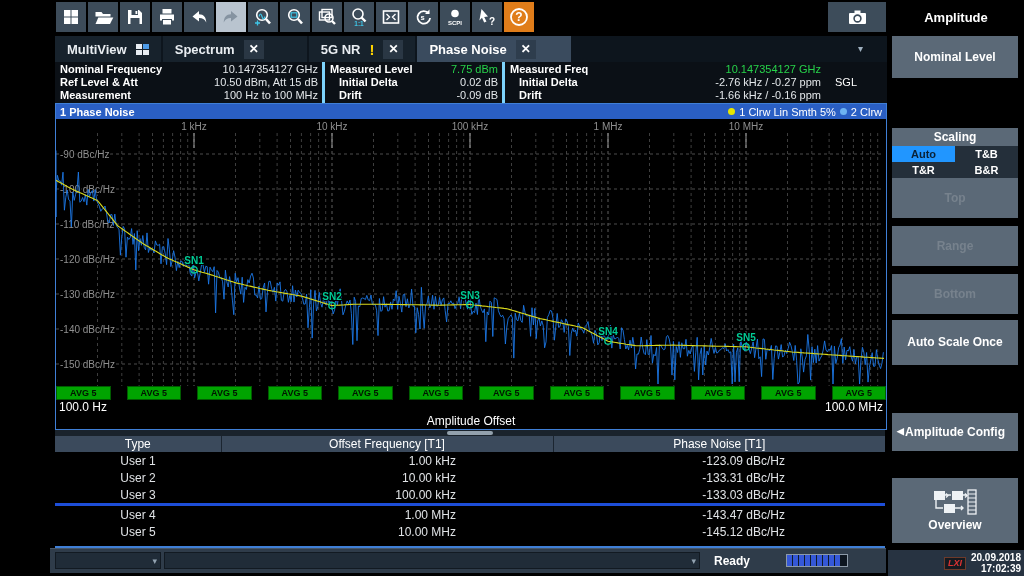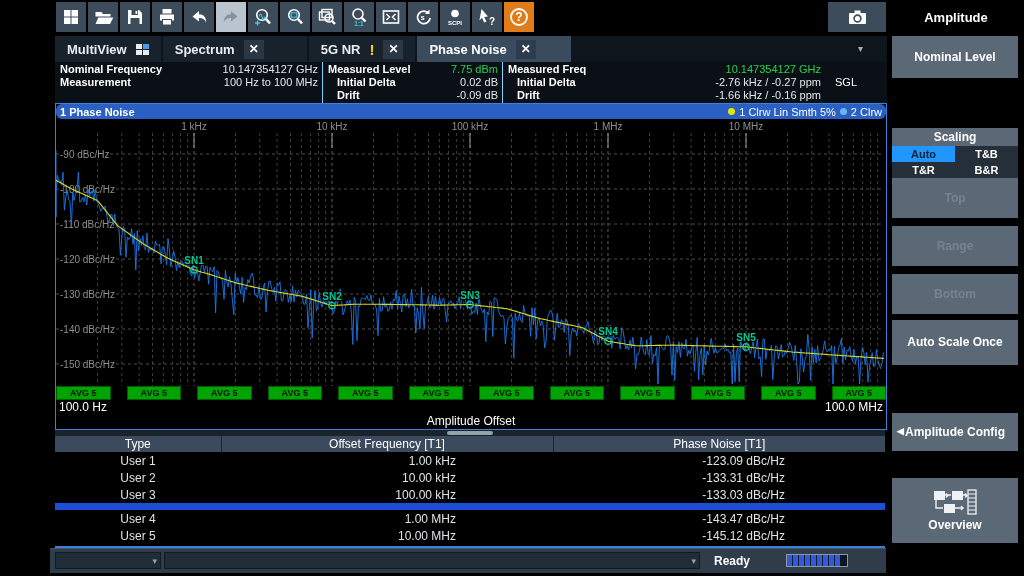--- a/index.html
+++ b/index.html
@@ -21,51 +21,51 @@
              display:flex;align-items:center;justify-content:center;}
   .tab.active .xbtn{background:#2e3d4d;}
   .tab .alert{color:#ffd400;font-weight:bold;font-size:15px;}
   .mv-grid{display:grid;grid-template-columns:6px 6px;grid-template-rows:5px 5px;gap:1px;}
   .mv-grid i{background:#e8edf2;}
   .mv-grid i.b{background:#4d9be8;}
   .tab-drop{position:absolute;right:10px;top:7px;color:#9fb0bf;font-size:10px;}
   
   .infobar{position:absolute;left:55px;top:62px;width:832px;height:41px;background:#0b1016;display:flex;font-size:11px;}
   .icol{padding-top:1px;box-sizing:border-box;}
-  .icol + .icol{border-left:1px solid #7dd3fc;}
+  .icol + .icol{border-left:3px solid #7dd3fc;}
   .irow{display:flex;height:13px;line-height:13px;align-items:flex-start;}
   .irow .lab{color:#fff;font-weight:bold;white-space:nowrap;}
   .irow .val{margin-left:auto;color:#e3e7ea;white-space:nowrap;}
   .irow .val.green{color:#27d24a;}
   .irow .tag{color:#fff;width:46px;padding-left:14px;}
   .irow.indent .lab{padding-left:9px;}
   
   .chart-window{position:absolute;left:55px;top:103px;width:830px;height:325px;border:1px solid #3f7fd6;background:#000;}
   .chart-header{height:15px;background:#2a5fc4;color:#fff;font-size:11px;font-weight:bold;
-                display:flex;align-items:center;padding:0 4px;border-radius:6px;}
+                display:flex;align-items:center;padding:0 4px;}
   .chart-header .legend{margin-left:auto;font-weight:normal;display:flex;align-items:center;gap:4px;font-size:11px;}
   .dot{width:7px;height:7px;border-radius:50%;display:inline-block;}
   #plot{width:828px;height:267px;}
   .avgbar{height:14px;display:flex;gap:16px;}
   .avgseg{flex:1;background:#00a400;border:1px solid #005c00;box-sizing:border-box;color:#001400;
           font-size:9px;font-weight:bold;display:flex;align-items:center;justify-content:center;}
   .axisrow{height:14px;display:flex;justify-content:space-between;color:#fff;font-size:12px;padding:0 3px;align-items:center;}
   .xtitle{height:14px;text-align:center;color:#fff;font-size:12px;}
   
   .splitter{position:absolute;left:55px;top:430px;width:830px;height:6px;background:#1a232c;}
   .grip{margin:1px auto 0;width:46px;height:4px;background:#93a1ad;border-radius:2px;}
   
   .table-window{position:absolute;left:55px;top:436px;width:830px;height:112px;background:#000;border-bottom:2px solid #3f7fd6;box-sizing:border-box;}
   .tw-title{height:14px;color:#fff;font-size:11px;font-weight:bold;padding-left:4px;line-height:14px;}
   table.spot{width:100%;border-collapse:collapse;table-layout:fixed;}
   table.spot th{background:#3b4a5c;color:#fff;font-size:12px;font-weight:normal;height:14px;border-left:1px solid #1b2530;}
   table.spot th:first-child{border-left:none;margin-left:37px;}
   table.spot td{color:#e0e3e6;font-size:12px;height:17px;padding:0;}
   td.c{text-align:center;} td.r{text-align:right;}
-  tr.sep td{border-top:7px solid #1d4ed8;}
+  tr.sep td{border-top:3px solid #1d4ed8;}
   
   .statusbar{position:absolute;left:50px;top:548px;width:836px;height:24px;background:#2f3c4a;border-top:1px solid #46566a;}
   .combo{position:absolute;top:3px;height:17px;background:#202c38;border:1px solid #121a22;box-sizing:border-box;}
   .combo .arr{position:absolute;right:3px;top:3px;color:#93a3b1;font-size:9px;}
   .ready{position:absolute;left:664px;top:5px;color:#fff;font-size:12px;font-weight:bold;}
   .progress{position:absolute;left:736px;top:5px;width:62px;height:13px;border:1px solid #8c9aa8;background:#0d1620;box-sizing:border-box;}
   .progress .fill{height:100%;width:88%;background:repeating-linear-gradient(90deg,#3558d8 0 5px,#101b28 5px 6px);}
   
   .sidebar{position:absolute;left:888px;top:0;width:136px;height:576px;background:#000;}
   .sk-title{height:34px;display:flex;align-items:center;justify-content:center;color:#fff;font-weight:bold;font-size:13px;}
@@ -236,20 +236,24 @@
         <span class="xbtn">✕</span>
       </div>
     </div>
   <div class="tab-drop" style="position:absolute;left:858px;top:43px;color:#9fb0bf;font-size:10px;">▾</div>
 
   <div class="infobar" id="infobar">
       <div class="icol" style="width: 267px;">
         <div class="irow" style="padding: 0px 4px 0px 5px;">
           <span class="lab">Nominal Frequency</span>
       <span class="val">10.147354127 GHz</span>
+        </div>
+        <div class="irow" style="padding: 0px 4px 0px 5px;">
+          <span class="lab">Ref Level &amp; Att</span>
+      <span class="val">10.50 dBm, Att 15 dB</span>
         </div>
         <div class="irow" style="padding: 0px 4px 0px 5px;">
           <span class="lab">Measurement</span>
       <span class="val">100 Hz to 100 MHz</span>
         </div>
       </div>
       <div class="icol" style="width: 180px;">
         <div class="irow" style="padding: 0px 4px 0px 5px;">
           <span class="lab">Measured Level</span>
       <span class="val green">7.75 dBm</span>
@@ -515,15 +519,22 @@
           <rect x="12" y="16" width="11" height="9" fill="#eef2f5"></rect>
           <path d="M13 7h6M14 5.5l2 2-2 2" stroke="#eef2f5" stroke-width="1.4" fill="none"></path>
           <path d="M31 7h4M33 5.5l2 2-2 2" stroke="#eef2f5" stroke-width="1.4" fill="none"></path>
           <path d="M4 12v8h7M23 20h8M29 18l2 2-2 2" stroke="#eef2f5" stroke-width="1.4" fill="none"></path>
           <rect x="36" y="2" width="8" height="24" fill="none" stroke="#eef2f5" stroke-width="1.3"></rect>
           <path d="M36 6h8M36 10h8M36 14h8M36 18h8M36 22h8" stroke="#eef2f5" stroke-width="1.1"></path>
         </svg>
         <span>Overview</span>
       </span>
     </div>
+    <div class="sb-datetime">
+      <span class="lxi">LXI</span>
+      <span class="dt">
+        <span>20.09.2018</span><br>
+        <span>17:02:39</span>
+      </span>
+    </div>
   </div>
 
 </div>
 
 </body></html>

